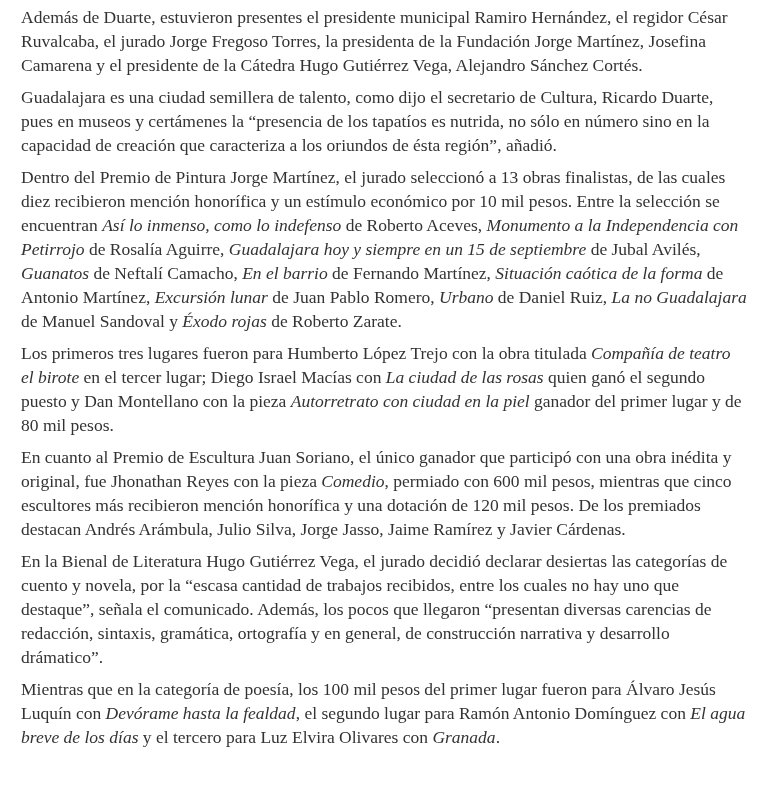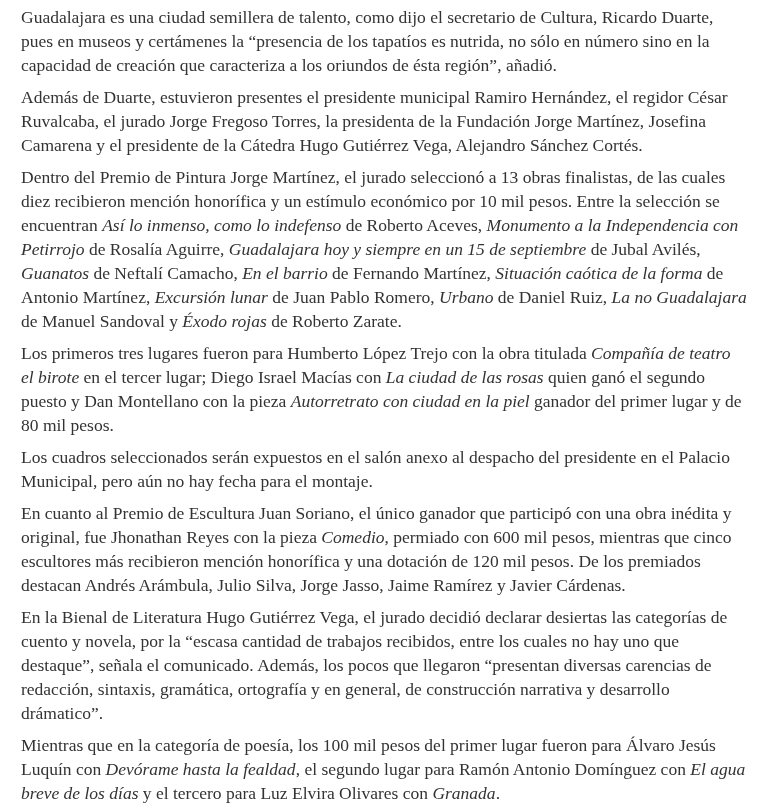--- a/index.html
+++ b/index.html
@@ -31,21 +31,20 @@
   article[data-name="article-body"] p + p {
     margin-top: 8px;
   }
   article[data-name="article-body"] em {
   }
 </style>
 </head>
 <body>
 
 <article data-name="article-body" style="color: rgb(51, 51, 51);">
+    <p data-name="article-paragraph"><span data-name="text-run">Además de Duarte, estuvieron presentes el presidente municipal Ramiro Hernández, el regidor César Ruvalcaba, el jurado Jorge Fregoso Torres, la presidenta de la Fundación Jorge Martínez, Josefina Camarena y el presidente de la Cátedra Hugo Gutiérrez Vega, Alejandro Sánchez Cortés.</span></p>
     <p data-name="article-paragraph"><span data-name="text-run">Guadalajara es una ciudad semillera de talento, como dijo el secretario de Cultura, Ricardo Duarte, pues en museos y certámenes la “presencia de los tapatíos es nutrida, no sólo en número sino en la capacidad de creación que caracteriza a los oriundos de ésta región”, añadió.</span></p>
-    <p data-name="article-paragraph"><span data-name="text-run">Además de Duarte, estuvieron presentes el presidente municipal Ramiro Hernández, el regidor César Ruvalcaba, el jurado Jorge Fregoso Torres, la presidenta de la Fundación Jorge Martínez, Josefina Camarena y el presidente de la Cátedra Hugo Gutiérrez Vega, Alejandro Sánchez Cortés.</span></p>
     <p data-name="article-paragraph"><span data-name="text-run">Dentro del Premio de Pintura Jorge Martínez, el jurado seleccionó a 13 obras finalistas, de las cuales diez recibieron mención honorífica y un estímulo económico por 10 mil pesos. Entre la selección se encuentran </span><em data-name="work-title">Así lo inmenso, como lo indefenso</em><span data-name="text-run"> de Roberto Aceves, </span><em data-name="work-title">Monumento a la Independencia con Petirrojo</em><span data-name="text-run"> de Rosalía Aguirre, </span><em data-name="work-title">Guadalajara hoy y siempre en un 15 de septiembre</em><span data-name="text-run"> de Jubal Avilés, </span><em data-name="work-title">Guanatos</em><span data-name="text-run"> de Neftalí Camacho, </span><em data-name="work-title">En el barrio</em><span data-name="text-run"> de Fernando Martínez, </span><em data-name="work-title">Situación caótica de la forma</em><span data-name="text-run"> de Antonio Martínez, </span><em data-name="work-title">Excursión lunar</em><span data-name="text-run"> de Juan Pablo Romero, </span><em data-name="work-title">Urbano</em><span data-name="text-run"> de Daniel Ruiz, </span><em data-name="work-title">La no Guadalajara</em><span data-name="text-run"> de Manuel Sandoval y </span><em data-name="work-title">Éxodo rojas</em><span data-name="text-run"> de Roberto Zarate.</span></p>
     <p data-name="article-paragraph"><span data-name="text-run">Los primeros tres lugares fueron para Humberto López Trejo con la obra titulada </span><em data-name="work-title">Compañía de teatro el birote</em><span data-name="text-run"> en el tercer lugar; Diego Israel Macías con </span><em data-name="work-title">La ciudad de las rosas</em><span data-name="text-run"> quien ganó el segundo puesto y Dan Montellano con la pieza </span><em data-name="work-title">Autorretrato con ciudad en la piel</em><span data-name="text-run"> ganador del primer lugar y de 80 mil pesos.</span></p>
-    <p data-name="article-paragraph"><span data-name="text-run">Los cuadros seleccionados serán expuestos en el salón anexo al despacho del presidente en el Palacio Municipal, pero aún no hay fecha para el montaje.</span></p>
     <p data-name="article-paragraph"><span data-name="text-run">En cuanto al Premio de Escultura Juan Soriano, el único ganador que participó con una obra inédita y original, fue Jhonathan Reyes con la pieza </span><em data-name="work-title">Comedio</em><span data-name="text-run">, permiado con 600 mil pesos, mientras que cinco escultores más recibieron mención honorífica y una dotación de 120 mil pesos. De los premiados destacan Andrés Arámbula, Julio Silva, Jorge Jasso, Jaime Ramírez y Javier Cárdenas.</span></p>
     <p data-name="article-paragraph"><span data-name="text-run">En la Bienal de Literatura Hugo Gutiérrez Vega, el jurado decidió declarar desiertas las categorías de cuento y novela, por la “escasa cantidad de trabajos recibidos, entre los cuales no hay uno que destaque”, señala el comunicado. Además, los pocos que llegaron “presentan diversas carencias de redacción, sintaxis, gramática, ortografía y en general, de construcción narrativa y desarrollo drámatico”.</span></p>
     <p data-name="article-paragraph"><span data-name="text-run">Mientras que en la categoría de poesía, los 100 mil pesos del primer lugar fueron para Álvaro Jesús Luquín con </span><em data-name="work-title">Devórame hasta la fealdad</em><span data-name="text-run">, el segundo lugar para Ramón Antonio Domínguez con </span><em data-name="work-title">El agua breve de los días</em><span data-name="text-run"> y el tercero para Luz Elvira Olivares con </span><em data-name="work-title">Granada</em><span data-name="text-run">.</span></p>
   </article>
 
 </body></html>

